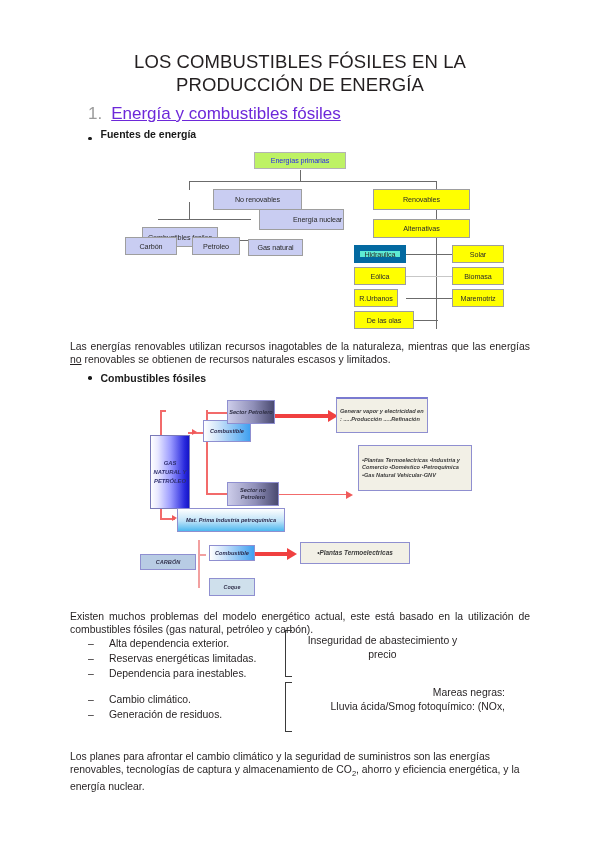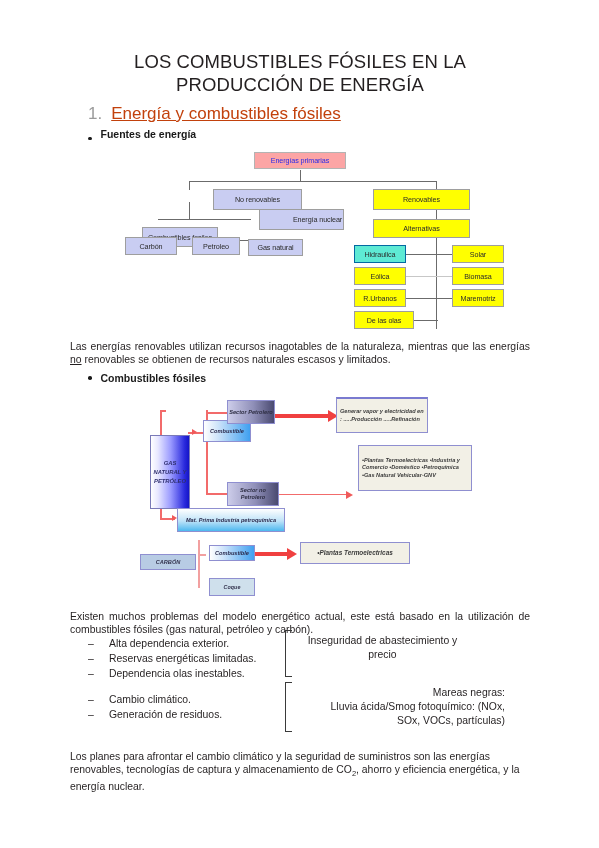--- a/index.html
+++ b/index.html
@@ -20,21 +20,21 @@
     font-size:18.5px;line-height:23px;
     letter-spacing:0.1px;
     color:#231f20;
   }
   .section-num-wrap{
     position:absolute;left:88px;top:104px;width:440px;
     font-size:17px;color:#9a9a9a;
     display:flex;gap:9px;align-items:baseline;
   }
   .section-num{color:#9a9a9a;}
-  .section-title{color:#c2410c;text-decoration:underline;}
+  .section-title{color:#6d28d9;text-decoration:underline;}
 
   .bullet-line{
     position:absolute;
     font-size:10.5px;font-weight:bold;color:#1a1a1a;
     display:flex;align-items:center;gap:9px;
   }
   .bullet-dot{
     width:3.5px;height:3.5px;border-radius:50%;
     background:#1a1a1a;display:inline-block;
   }
@@ -55,23 +55,23 @@
     box-sizing:border-box;
     border:1px solid #9e9e9e;
     font-size:7.2px;
     display:flex;align-items:center;justify-content:center;
     text-align:center;
     color:#2b2b2b;
     white-space:nowrap;
     letter-spacing:-0.1px;
   }
   .d1 .blue{background:#c9cdf2;}
-  .d1 .darkblue{background:#fca5a5;color:#2a2ae8;border:1px solid #b3b3b3;}
+  .d1 .darkblue{background:#bef264;color:#2a2ae8;border:1px solid #b3b3b3;}
   .d1 .yellow{background:#ffff00;border:1px solid #9e9e9e;}
-  .d1 .green{background:#5eead4;border:1px solid #0369a1;}
+  .d1 .green{background:#5eead4;border:6px solid #0369a1;}
   .d1 .ln{position:absolute;background:#6b6b6b;}
   .d1 .ln.h{height:1px;}
   .d1 .ln.v{width:1px;}
   .d1 .ln.light{background:#c7c7c7;}
 
   
   .d2{position:absolute;left:150px;top:388px;width:340px;height:215px;}
   .d2 .bx{
     position:absolute;box-sizing:border-box;
     border:1px solid #8f8fd0;
@@ -199,21 +199,21 @@
     <div class="box blue" style="left:128px;top:89px;width:55px;height:17px;">Gas natural</div>
 
     <div class="box yellow" style="left:253px;top:69px;width:97px;height:19px;">Alternativas</div>
 
     <div class="box green" style="left:234px;top:95px;width:52px;height:18px;">Hidraulica</div>
     <div class="box yellow" style="left:332px;top:95px;width:52px;height:18px;">Solar</div>
 
     <div class="box yellow" style="left:234px;top:117px;width:52px;height:18px;">Eólica</div>
     <div class="box yellow" style="left:332px;top:117px;width:52px;height:18px;">Biomasa</div>
 
-    <div class="box yellow" style="left:234px;top:139px;width:52px;height:18px;">R.Urbanos</div>
+    <div class="box yellow" style="left:234px;top:139px;width:44px;height:18px;">R.Urbanos</div>
     <div class="box yellow" style="left:332px;top:139px;width:52px;height:18px;">Maremotriz</div>
 
     <div class="box yellow" style="left:234px;top:161px;width:60px;height:18px;">De las olas</div>
   </div>
 
   <div class="para" style="left:70px;top:340px;width:460px;">
     <span>Las energías renovables utilizan recursos inagotables de la naturaleza, mientras que las energías </span><u>no</u><span> renovables se obtienen de recursos naturales escasos y limitados.</span>
   </div>
 
   <div class="bullet-line" style="left:88px;top:372px;">
@@ -275,21 +275,21 @@
     <div class="dash-row">
       <span class="dsh">–</span>
       <span>Alta dependencia exterior.</span>
     </div>
     <div class="dash-row">
       <span class="dsh">–</span>
       <span>Reservas energéticas limitadas.</span>
     </div>
     <div class="dash-row">
       <span class="dsh">–</span>
-      <span>Dependencia olas inestables.</span>
+      <span>Dependencia para inestables.</span>
     </div>
   </div>
 
   <div class="brace" style="left:285px;top:630px;height:45px;"></div>
   <div class="brace-text" style="left:295px;top:634px;width:175px;">Inseguridad de abastecimiento y precio</div>
 
   <div class="dash-list" style="left:88px;top:692px;">
     <div class="dash-row">
       <span class="dsh">–</span>
       <span>Cambio climático.</span>
@@ -297,20 +297,19 @@
     <div class="dash-row">
       <span class="dsh">–</span>
       <span>Generación de residuos.</span>
     </div>
   </div>
 
   <div class="brace" style="left:285px;top:682px;height:48px;"></div>
   <div class="brace-text" style="left:290px;top:686px;width:215px;text-align:right;">
     <div>Mareas negras:</div>
     <div>Lluvia ácida/Smog fotoquímico: (NOx,</div>
-    <div>SOx, VOCs, partículas)</div>
   </div>
 
   <div class="para" style="left:70px;top:750px;width:462px;text-align:left;">
     <span>Los planes para afrontar el cambio climático y la seguridad de suministros son las energías renovables, tecnologías de captura y almacenamiento de CO</span><sub>2</sub><span>, ahorro y eficiencia energética, y la energía nuclear.</span>
   </div>
 
 </div>
 
 </body></html>

